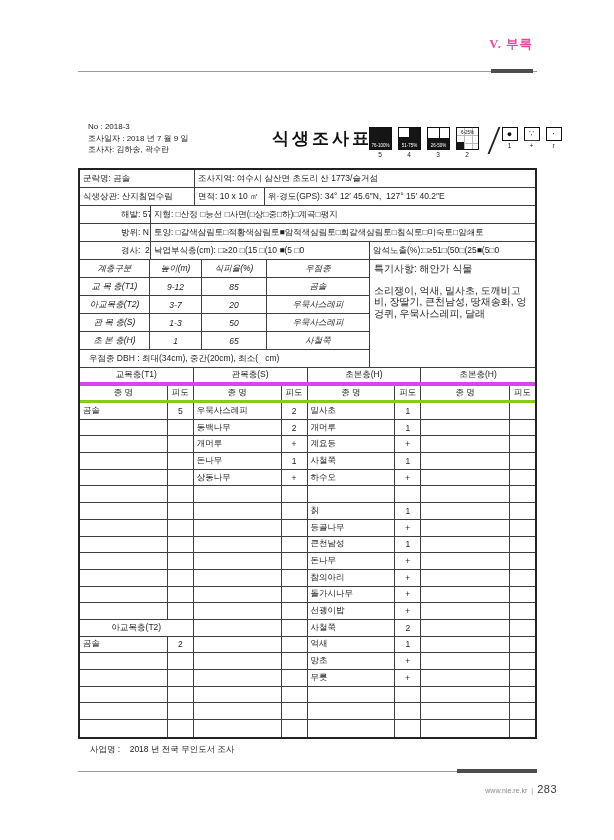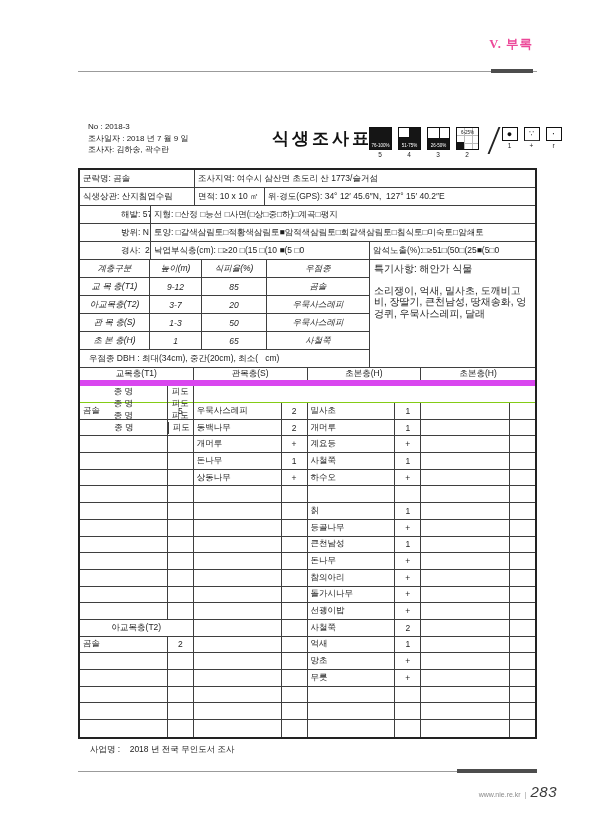--- a/index.html
+++ b/index.html
@@ -8,21 +8,21 @@
 
   
   .section-header { position:absolute; top:36px; right:81px; font-family:"Liberation Serif", serif; font-weight:bold; font-size:12.5px; letter-spacing:1px; color:#ec4899; }
   .rule-top { position:absolute; top:71px; left:78px; width:459px; height:1px; background:#9b9b9b; }
   .rule-top-thick { position:absolute; top:69px; left:491px; width:42px; height:4px; background:#4d4d4d; }
   .rule-bottom { position:absolute; top:771px; left:78px; width:459px; height:1px; background:#9b9b9b; }
   .rule-bottom-thick { position:absolute; top:769px; left:457px; width:80px; height:4px; background:#4d4d4d; }
   .footer { position:absolute; top:783px; right:57px; display:flex; align-items:baseline; gap:4px; }
   .footer .site { font-size:7px; color:#8a8a8a; }
   .footer .pipe { font-size:7px; color:#9a9a9a; }
-  .footer .pageno { font-size:15px; color:#3a3a3a; letter-spacing:0.5px;font-style:italic; }
+  .footer .pageno { font-size:11px; color:#3a3a3a; letter-spacing:0.5px; }
 
   
   .head-block { position:absolute; left:88px; top:121px; font-size:8px; line-height:11.5px; color:#222; white-space:pre; }
   .doc-title { position:absolute; left:272px; top:127px; font-size:17px; font-weight:bold; letter-spacing:3px; color:#111; }
 
   
   .legend { position:absolute; left:368px; top:127px; display:flex; align-items:flex-start; gap:5px; }
   .lg-item { display:flex; flex-direction:column; align-items:center; width:24px; }
   .lg-box { width:23px; height:23px; position:relative; overflow:hidden; border:1px solid #111; }
   .lg-num { font-size:6.5px; margin-top:1px; color:#222; }
@@ -58,24 +58,24 @@
   .mid-left { width:290px; border-right:1px solid #3f3f3f; }
   .lrow { display:flex; height:18px; border-bottom:1px solid #3f3f3f; align-items:stretch;font-style:italic; }
   .lc { display:flex; align-items:center; padding:0 3px; border-right:1px solid #3f3f3f; white-space:pre; overflow:hidden; }
   .lc.center { justify-content:center; }
   .lc.last { border-right:none; flex:1; }
   .w-cat { width:70px; } .w-h { width:52px; } .w-cov { width:65px; }
   .dbh-row { height:17px; display:flex; align-items:center; padding:0 9px; white-space:pre; }
   .notes { flex:1; padding:3px 4px; font-size:10px; line-height:11.5px; }
   .notes .notes-body { margin-top:10px; white-space:normal; }
 
-  .sp-groups { display:flex; height:18px; border-bottom:6px solid #d946ef;justify-content:center; }
+  .sp-groups { display:flex; height:18px; border-bottom:4px solid #d946ef;justify-content:center; }
   .sp-g { width:25%; display:flex; align-items:center; justify-content:center; border-right:1px solid #3f3f3f; }
   .sp-g.last { border-right:none; flex:1; }
-  .sp-cols { display:flex; height:17px; border-bottom:1px solid #84cc16;flex-direction:column; }
+  .sp-cols { display:flex; height:17px; border-bottom:3px solid #84cc16; }
   .srow { display:flex; height:16.7px; border-bottom:1px solid #3f3f3f; }
   .srow:last-child { border-bottom:none; }
   .sg { width:25%; display:flex; border-right:1px solid #3f3f3f; align-items:stretch; }
   .sg.last { border-right:none; flex:1; }
   .sc { display:flex; align-items:center; overflow:hidden; white-space:pre; }
   .sc.name { flex:1; border-right:1px solid #3f3f3f; padding:0 3px; }
   .sc.cov { width:25px; justify-content:center; }
   .sc.subhead { flex:1; justify-content:center; }
   .sc.colhead { justify-content:center; }
 

